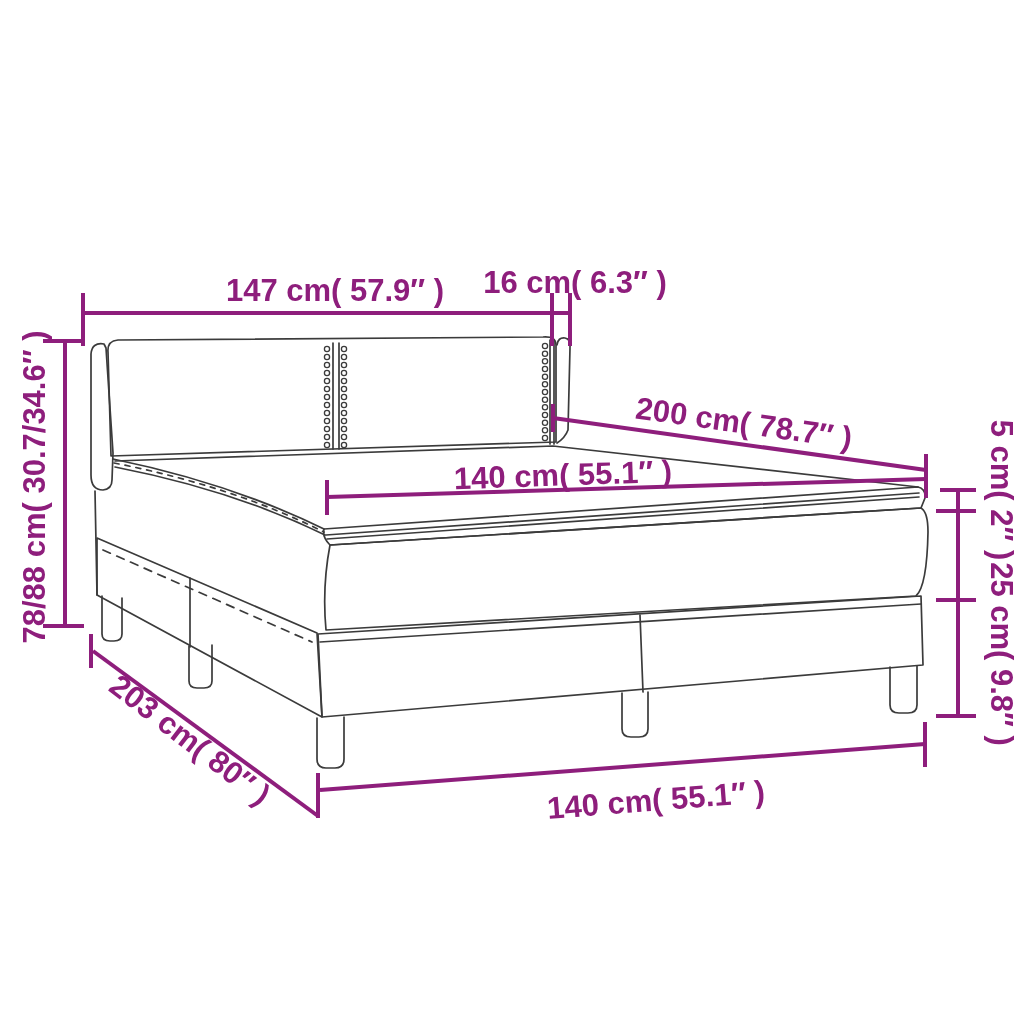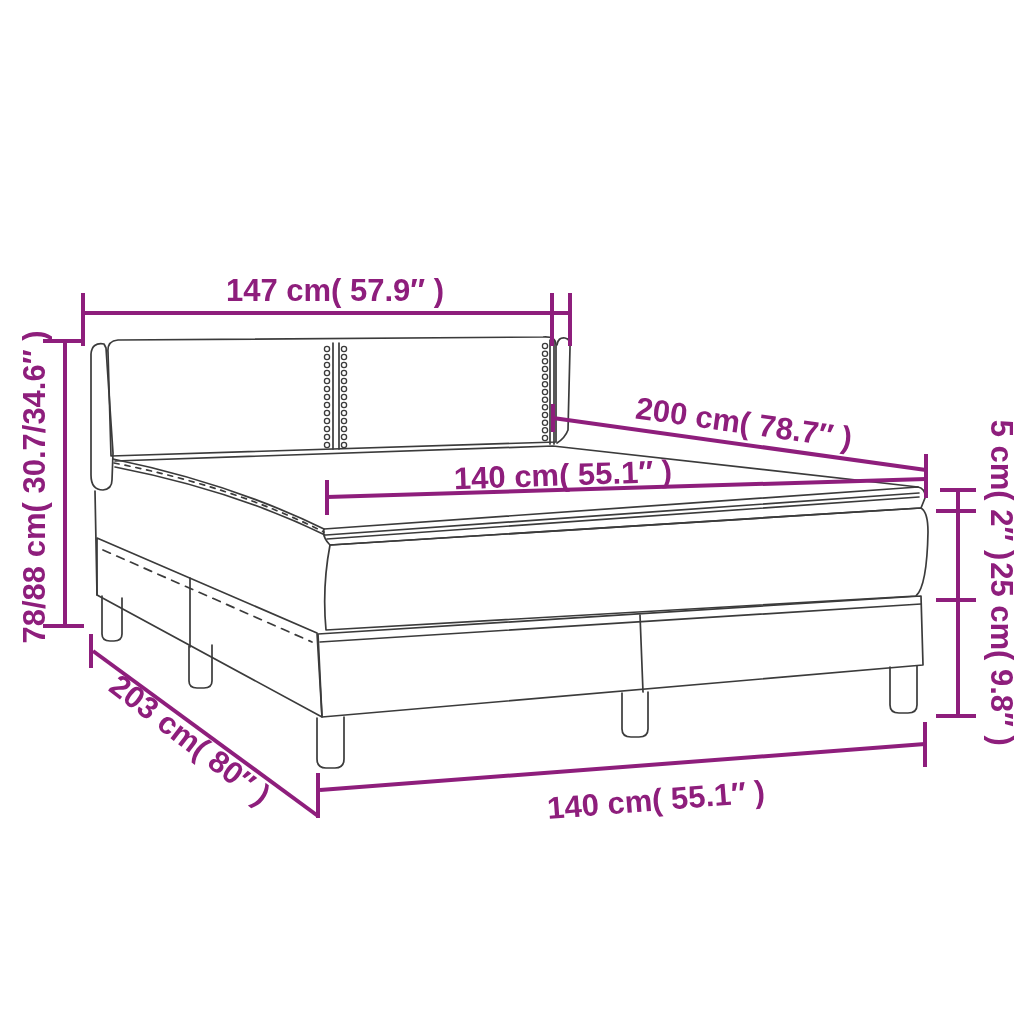--- a/index.html
+++ b/index.html
@@ -167,20 +167,21 @@
 
       <g>
         <path d="M320,750 L925,704"></path>
         <path d="M318,733 L318,778"></path>
         <path d="M925,682 L925,727"></path>
       </g>
     </g>
   </svg>
 
   <div class="dim-label r0" style="left:335px;top:250px;">147 cm( 57.9″ )</div>
+  <div class="dim-label r0" style="left:575px;top:242px;">16 cm( 6.3″ )</div>
   <div class="dim-label rm90" style="left:34px;top:447px;">78/88 cm( 30.7/34.6″ )</div>
   <div class="dim-label rp8" style="left:744px;top:383px;">200 cm( 78.7″ )</div>
   <div class="dim-label rm2" style="left:563px;top:435px;">140 cm( 55.1″ )</div>
   <div class="dim-label rp90" style="left:1001px;top:450px;">5 cm( 2″ )</div>
   <div class="dim-label rp90" style="left:1001px;top:614px;">25 cm( 9.8″ )</div>
   <div class="dim-label rp37" style="left:190px;top:700px;">203 cm( 80″ )</div>
   <div class="dim-label rm45" style="left:656px;top:760px;">140 cm( 55.1″ )</div>
 </div>
 
 </body></html>

